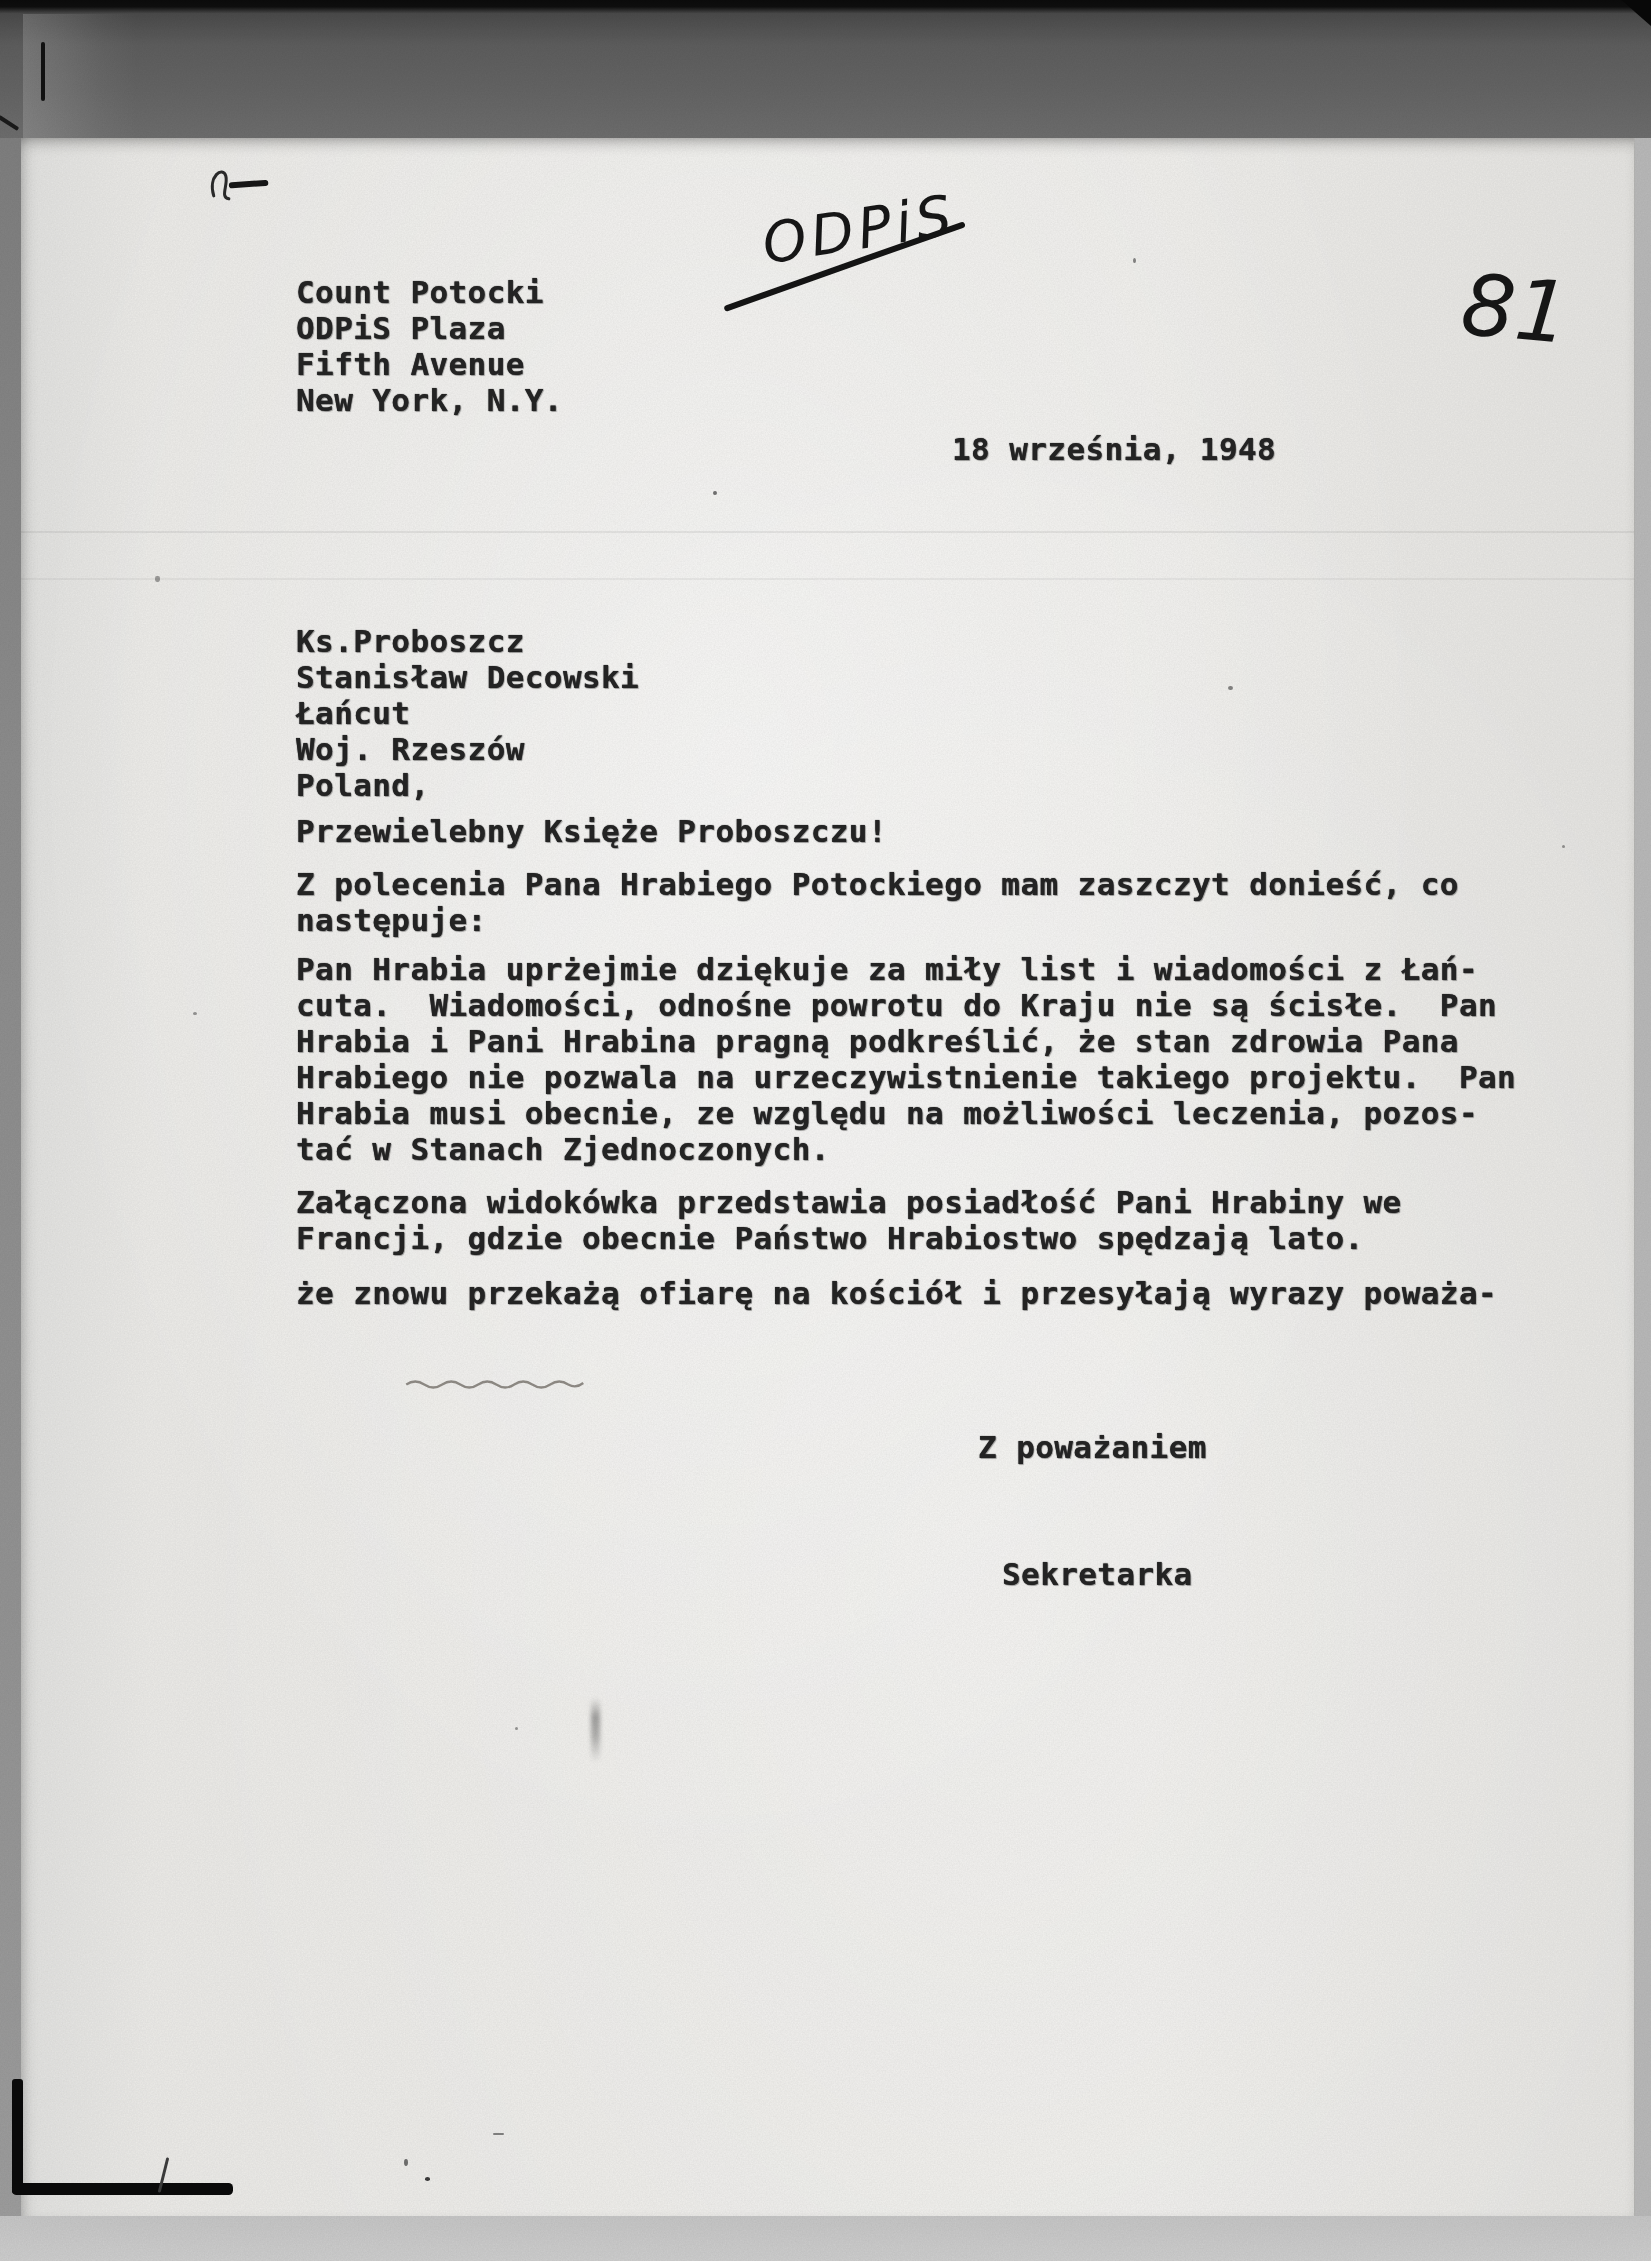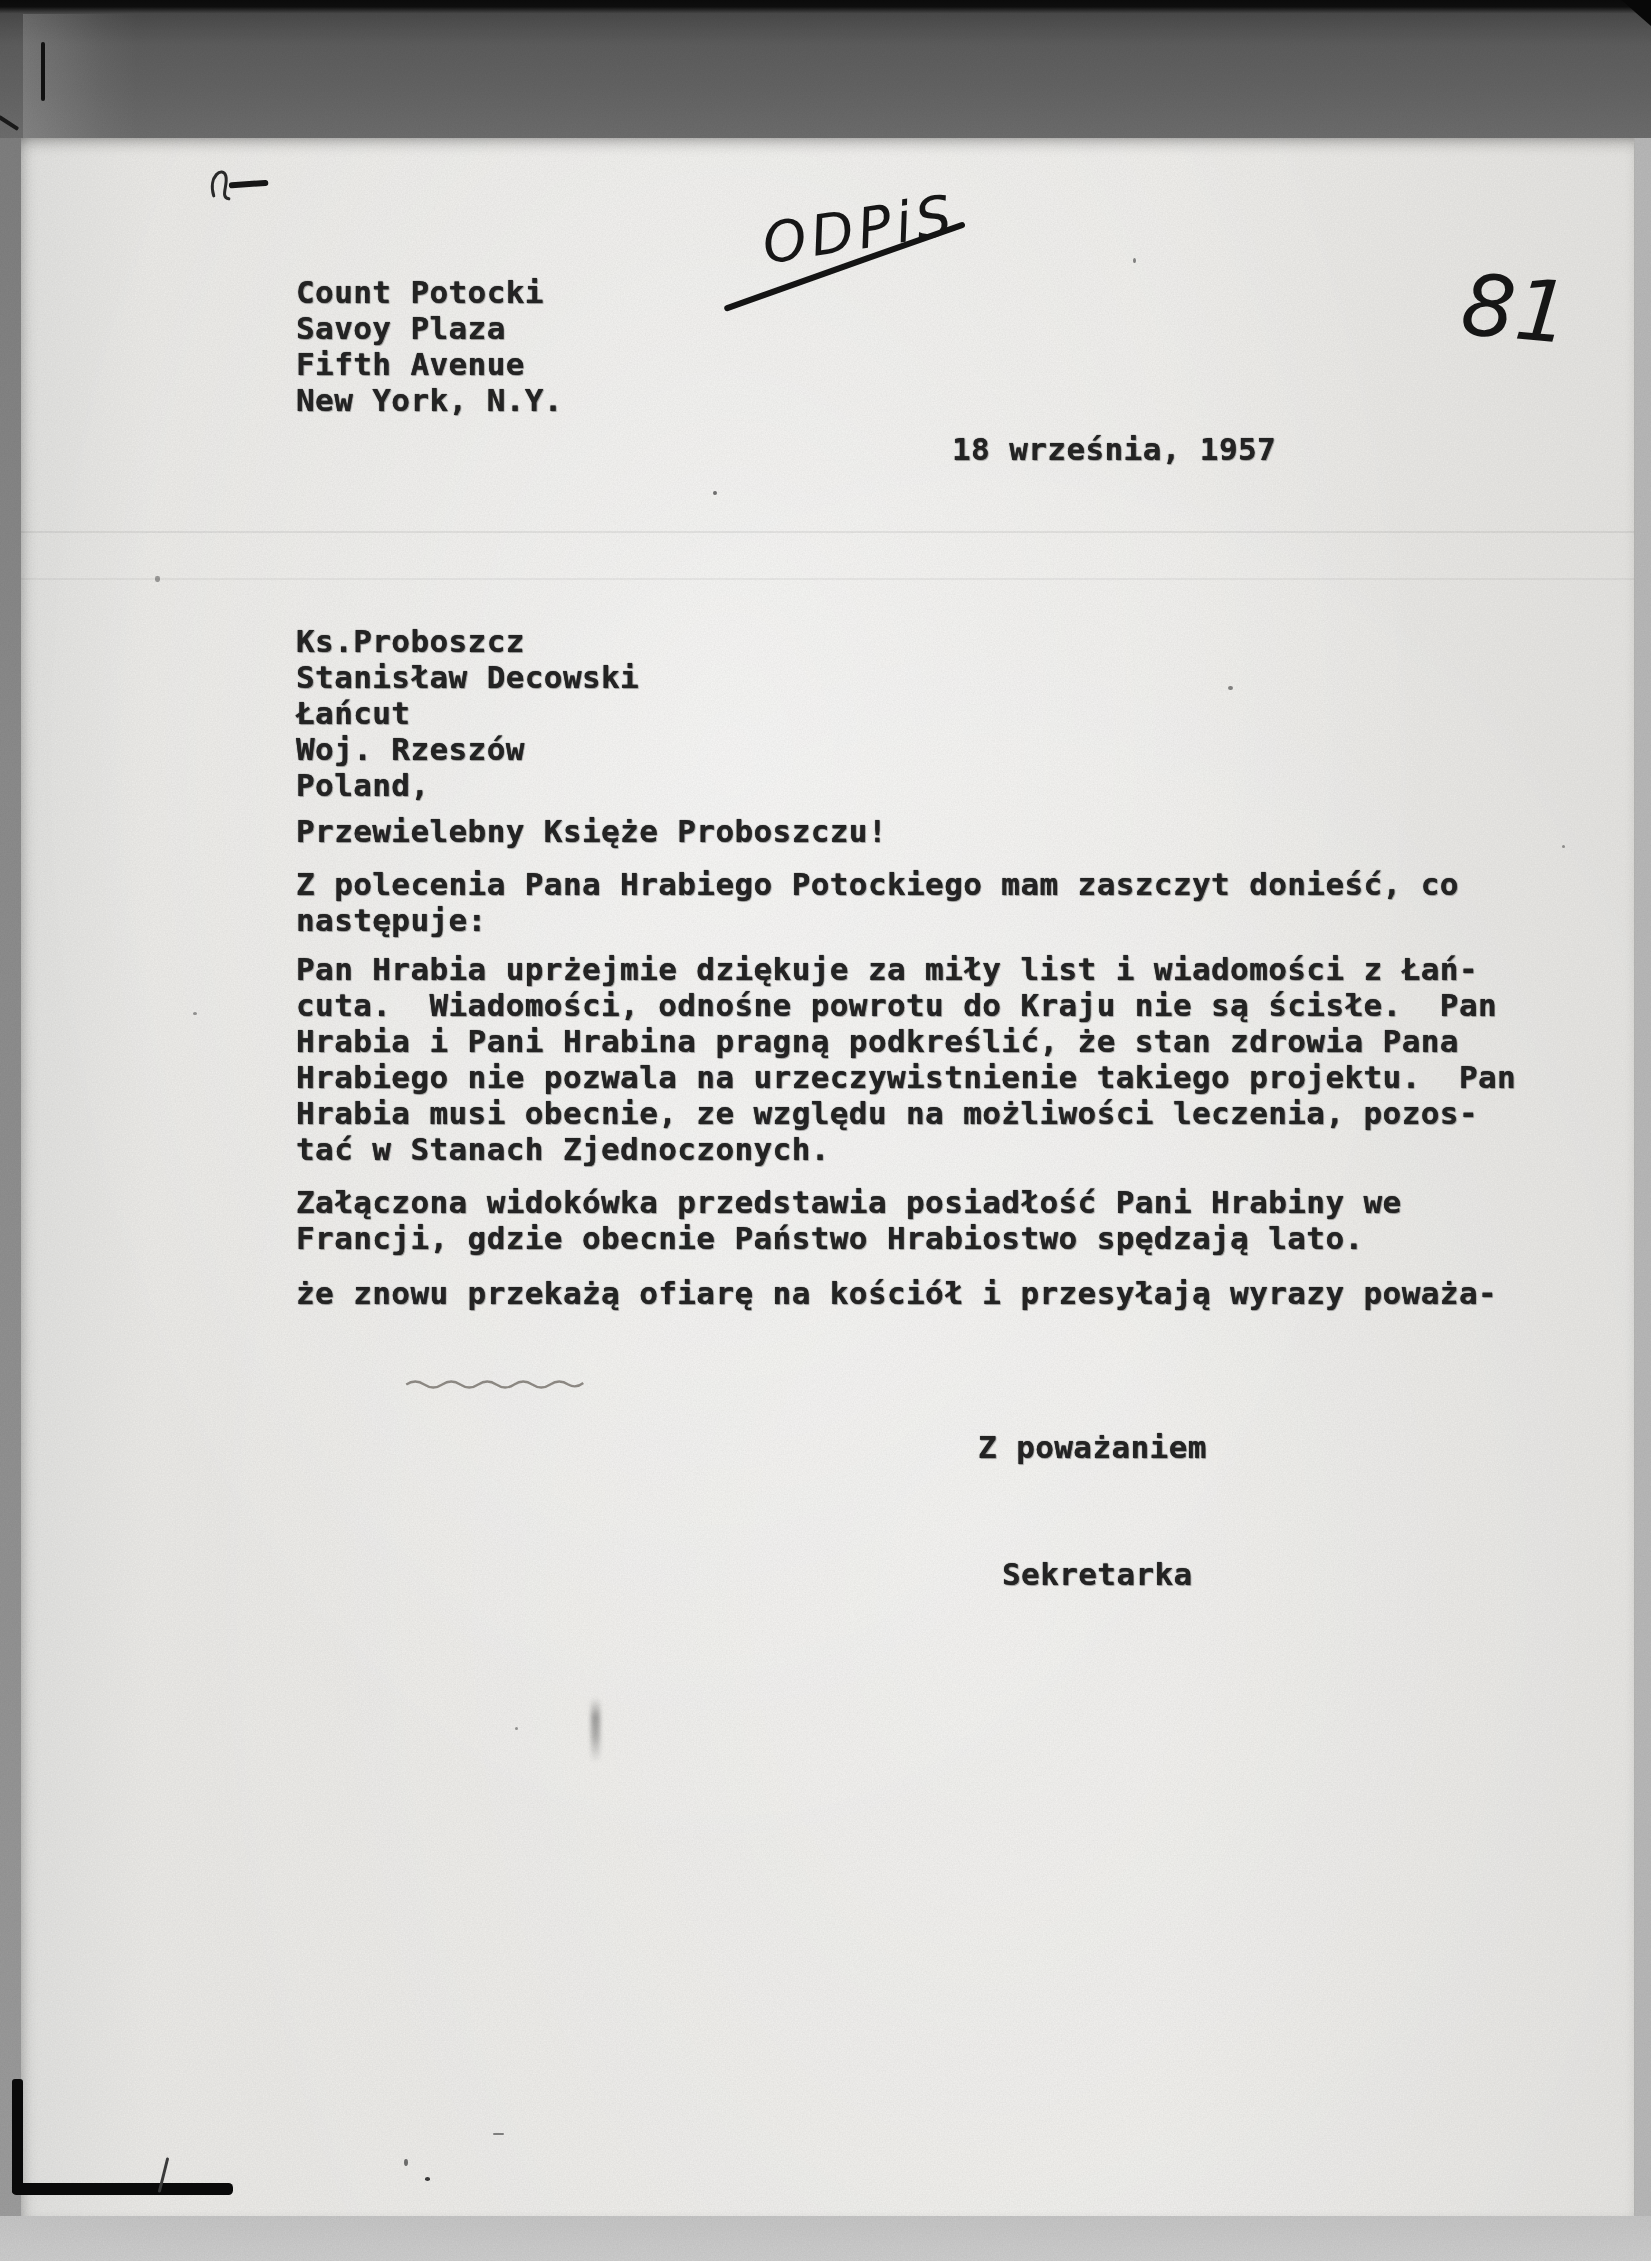--- a/index.html
+++ b/index.html
@@ -101,23 +101,23 @@
 
 <svg class="abs hand-svg" style="left:1452px;top:246px;" width="121" height="136" viewBox="0 0 160 180">
   <text x="12" y="122" font-size="112" transform="rotate(5 80 90)">81</text>
 </svg>
 
 <svg class="abs" style="left:203px;top:161px;" width="76" height="53" viewBox="0 0 100 70">
   <path d="M 14,46 C 6,20 26,6 30,20 C 33,32 22,48 34,50" stroke="#2a2a2a" stroke-width="4" fill="none" stroke-linecap="round"></path>
   <path d="M 38,32 L 82,29" stroke="#161616" stroke-width="8" fill="none" stroke-linecap="round"></path>
 </svg>
 
-<div class="abs typed" style="left:296px;top:274px;"><div class="tline">Count Potocki</div><div class="tline">Savoy Plaza</div><div class="tline">Fifth Avenue</div><div class="tline">New York, N.Y.</div></div>
+<div class="abs typed" style="left:296px;top:274px;"><div class="tline">Count Potocki</div><div class="tline">ODPiS Plaza</div><div class="tline">Fifth Avenue</div><div class="tline">New York, N.Y.</div></div>
 
-<div class="abs typed" style="left:952px;top:431px;">18 września, 1957</div>
+<div class="abs typed" style="left:952px;top:431px;">18 września, 1948</div>
 
 <div class="abs typed" style="left:296px;top:623px;"><div class="tline">Ks.Proboszcz</div><div class="tline">Stanisław Decowski</div><div class="tline">Łańcut</div><div class="tline">Woj. Rzeszów</div><div class="tline">Poland,</div></div>
 
 <div class="abs typed" style="left:296px;top:813px;">Przewielebny Księże Proboszczu!</div>
 
 <div class="abs typed" style="left:296px;top:866px;"><div class="tline">Z polecenia Pana Hrabiego Potockiego mam zaszczyt donieść, co</div><div class="tline">następuje:</div></div>
 
 <div class="abs typed" style="left:296px;top:951px;"><div class="tline">Pan Hrabia uprżejmie dziękuje za miły list i wiadomości z Łań-</div><div class="tline">cuta.  Wiadomości, odnośne powrotu do Kraju nie są ścisłe.  Pan</div><div class="tline">Hrabia i Pani Hrabina pragną podkreślić, że stan zdrowia Pana</div><div class="tline">Hrabiego nie pozwala na urzeczywistnienie takiego projektu.  Pan</div><div class="tline">Hrabia musi obecnie, ze względu na możliwości leczenia, pozos-</div><div class="tline">tać w Stanach Zjednoczonych.</div></div>
 
 <div class="abs typed" style="left:296px;top:1184px;"><div class="tline">Załączona widokówka przedstawia posiadłość Pani Hrabiny we</div><div class="tline">Francji, gdzie obecnie Państwo Hrabiostwo spędzają lato.</div></div>

